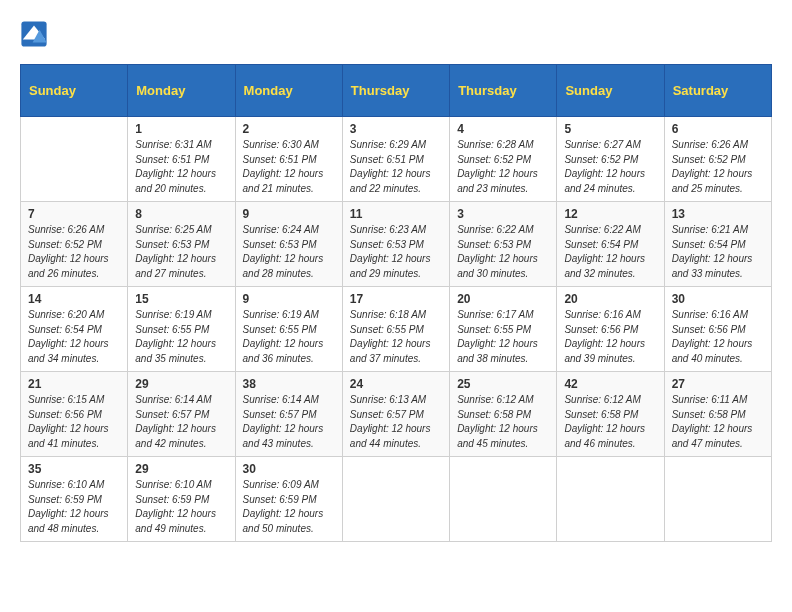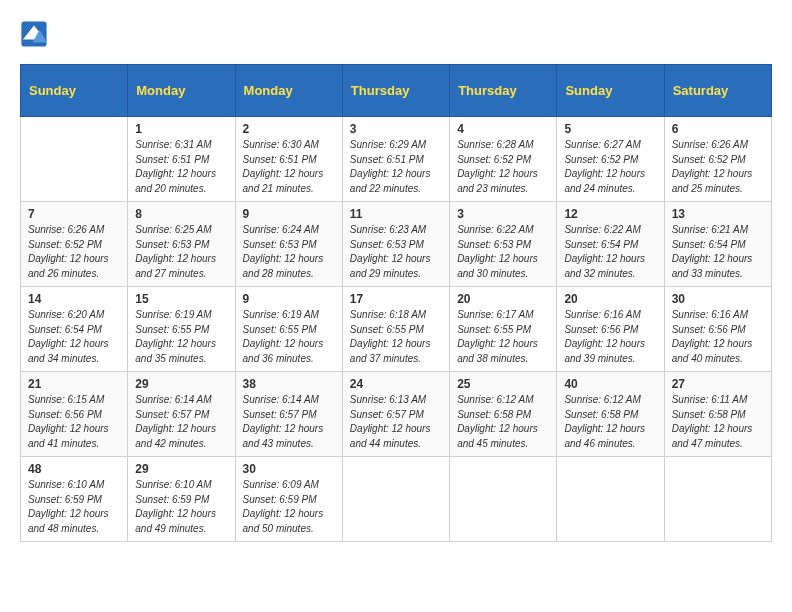--- a/index.html
+++ b/index.html
@@ -226,31 +226,31 @@
         </td>
         <td>
           <span class="day-num">24</span>
           <div class="day-info">Sunrise: 6:13 AM<br>Sunset: 6:57 PM<br>Daylight: 12 hours and 44 minutes.</div>
         </td>
         <td>
           <span class="day-num">25</span>
           <div class="day-info">Sunrise: 6:12 AM<br>Sunset: 6:58 PM<br>Daylight: 12 hours and 45 minutes.</div>
         </td>
         <td>
-          <span class="day-num">40</span>
+          <span class="day-num">42</span>
           <div class="day-info">Sunrise: 6:12 AM<br>Sunset: 6:58 PM<br>Daylight: 12 hours and 46 minutes.</div>
         </td>
         <td>
           <span class="day-num">27</span>
           <div class="day-info">Sunrise: 6:11 AM<br>Sunset: 6:58 PM<br>Daylight: 12 hours and 47 minutes.</div>
         </td>
       </tr>
       <tr>
         <td>
-          <span class="day-num">48</span>
+          <span class="day-num">35</span>
           <div class="day-info">Sunrise: 6:10 AM<br>Sunset: 6:59 PM<br>Daylight: 12 hours and 48 minutes.</div>
         </td>
         <td>
           <span class="day-num">29</span>
           <div class="day-info">Sunrise: 6:10 AM<br>Sunset: 6:59 PM<br>Daylight: 12 hours and 49 minutes.</div>
         </td>
         <td>
           <span class="day-num">30</span>
           <div class="day-info">Sunrise: 6:09 AM<br>Sunset: 6:59 PM<br>Daylight: 12 hours and 50 minutes.</div>
         </td>

